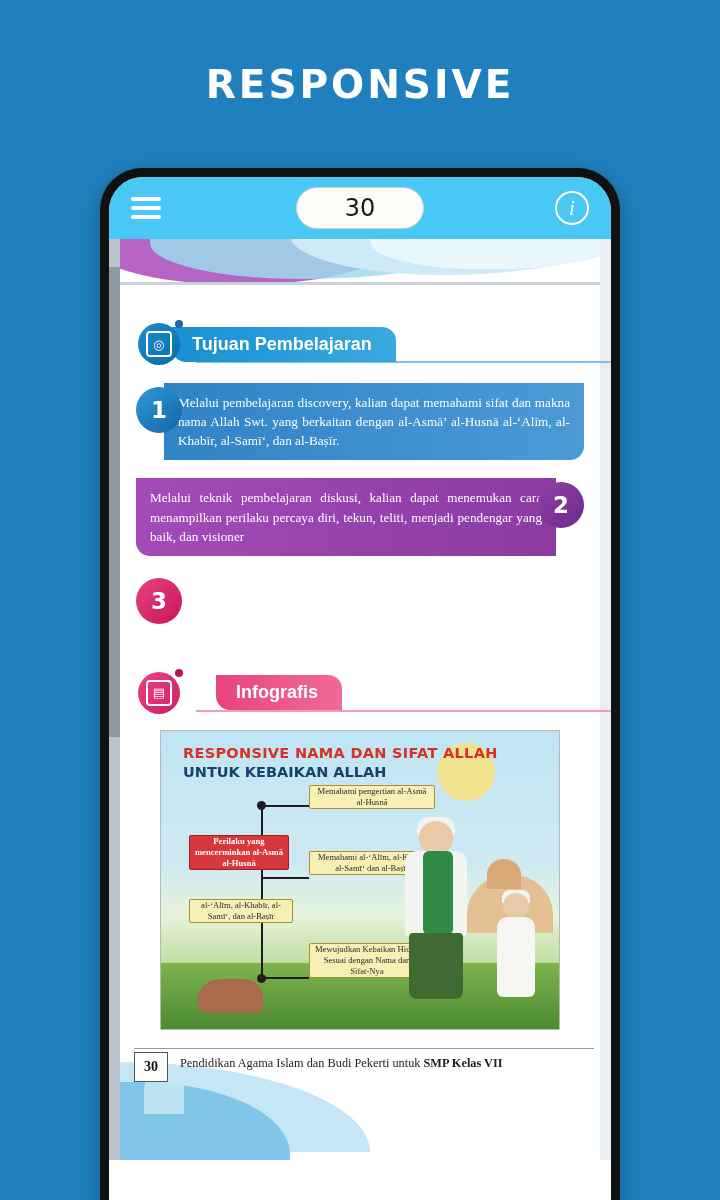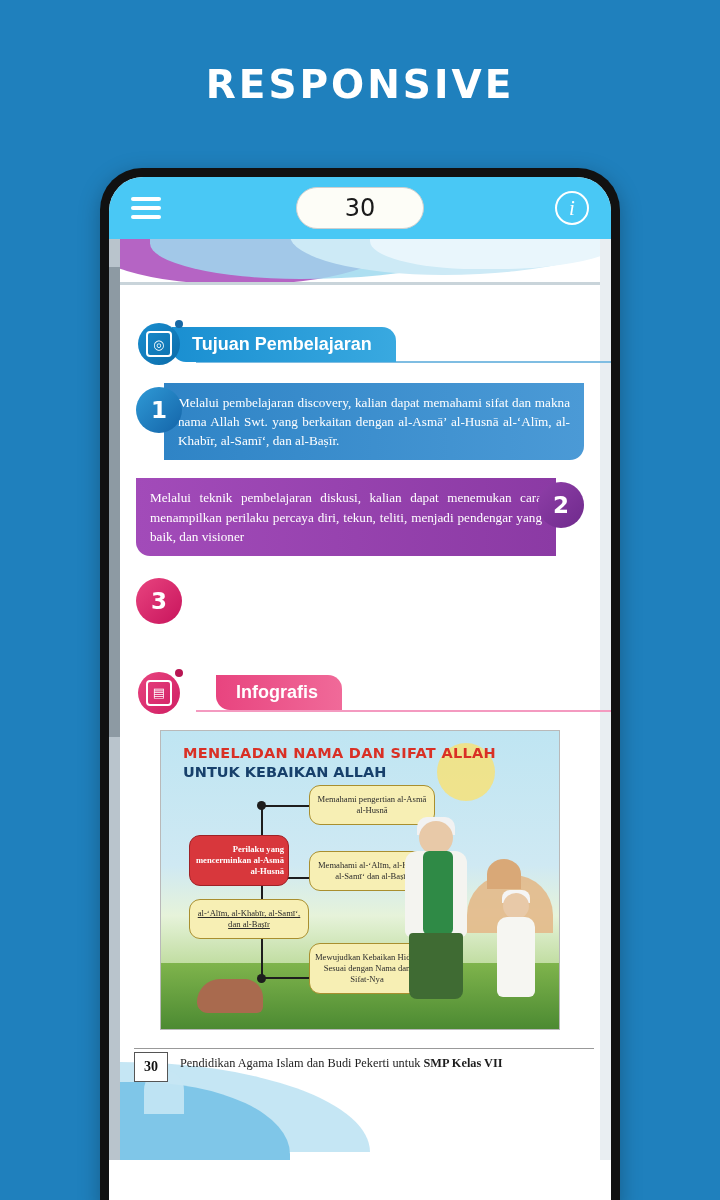--- a/index.html
+++ b/index.html
@@ -276,23 +276,23 @@
     color: #17406b; font-weight: bold; font-size: 14.5px;
     font-family: "DejaVu Sans", sans-serif;
   }
   .ig-box {
     position: absolute;
     border: 1.4px solid #a98f2f;
     background: #f7efb4;
     color: #2b2b2b;
     font-size: 8.6px; line-height: 1.3;
     text-align: center;
-    padding: 8px 4px;
+    padding: 0 4px;
     font-family: "Liberation Serif", serif;
-    border-radius: 11px;
+    border-radius: 2px;
   }
   .ig-box.red {
     background: #d8373c; border-color: #9e2126; color: #fff; font-weight: bold;
   }
   .ig-node {
     position: absolute; width: 9px; height: 9px; background: #1d1d1d; border-radius: 50%;
   }
   .ig-line { position: absolute; background: #1d1d1d; }
   .ig-man {
     position: absolute; right: 70px; bottom: 18px; width: 96px; height: 190px;
@@ -417,34 +417,34 @@
             <div class="sec-title pink">Infografis</div>
           </div>
 
           <div class="infographic">
             <div class="ig-sun"></div>
             <div class="ig-dome"></div>
             <div class="ig-dome2"></div>
             <div class="ig-grass"></div>
             <div class="ig-rock"></div>
 
-            <div class="ig-title">MENELADAN NAMA DAN SIFAT ALLAH</div>
+            <div class="ig-title">RESPONSIVE NAMA DAN SIFAT ALLAH</div>
             <div class="ig-sub">UNTUK KEBAIKAN ALLAH</div>
 
             <div class="ig-node" style="left:96px; top:70px;"></div>
             <div class="ig-line" style="left:100px; top:74px; width:2px; height:174px;"></div>
             <div class="ig-line" style="left:100px; top:74px; width:48px; height:2px;"></div>
             <div class="ig-line" style="left:100px; top:146px; width:48px; height:2px;"></div>
             <div class="ig-line" style="left:100px; top:246px; width:48px; height:2px;"></div>
             <div class="ig-node" style="left:96px; top:243px;"></div>
 
             <div class="ig-box" style="left:148px; top:54px; width:126px;">Memahami pengertian al-Asmā al-Husnā</div>
             <div class="ig-box" style="left:148px; top:120px; width:126px;">Memahami al-‘Alīm, al-Khabīr al-Samī‘ dan al-Baṣīr</div>
-            <div class="ig-box red" style="left:28px; top:104px; width:100px;text-align:right;">Perilaku yang mencerminkan al-Asmā al-Husnā</div>
-            <div class="ig-box" style="left:28px; top:168px; width:120px;text-decoration:underline;">al-‘Alīm, al-Khabīr, al-Samī‘, dan al-Baṣīr</div>
+            <div class="ig-box red" style="left:28px; top:104px; width:100px;">Perilaku yang mencerminkan al-Asmā al-Husnā</div>
+            <div class="ig-box" style="left:28px; top:168px; width:104px;">al-‘Alīm, al-Khabīr, al-Samī‘, dan al-Baṣīr</div>
             <div class="ig-box" style="left:148px; top:212px; width:116px;">Mewujudkan Kebaikan Hidup Sesuai dengan Nama dan Sifat-Nya</div>
 
             <div class="ig-man">
               <div class="cap"></div>
                 <div class="head"></div>
               <div class="torso"></div>
                 <div class="vest"></div>
                 <div class="legs"></div>
             </div>
             <div class="ig-boy">

